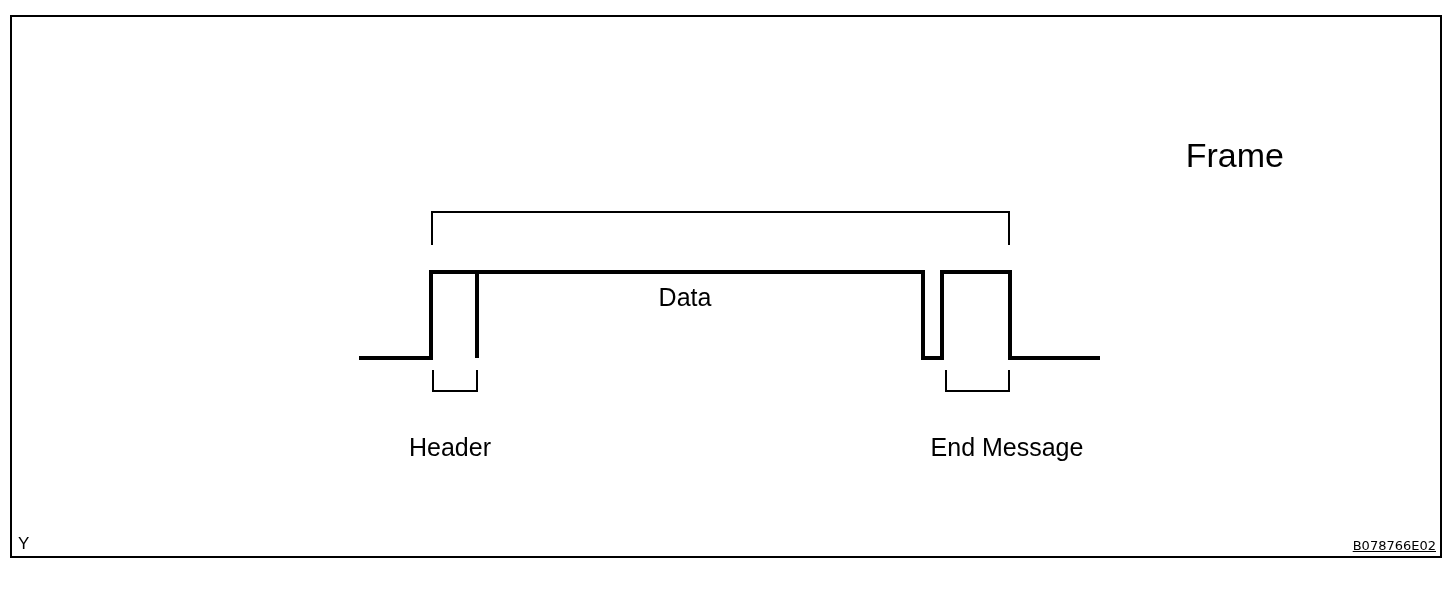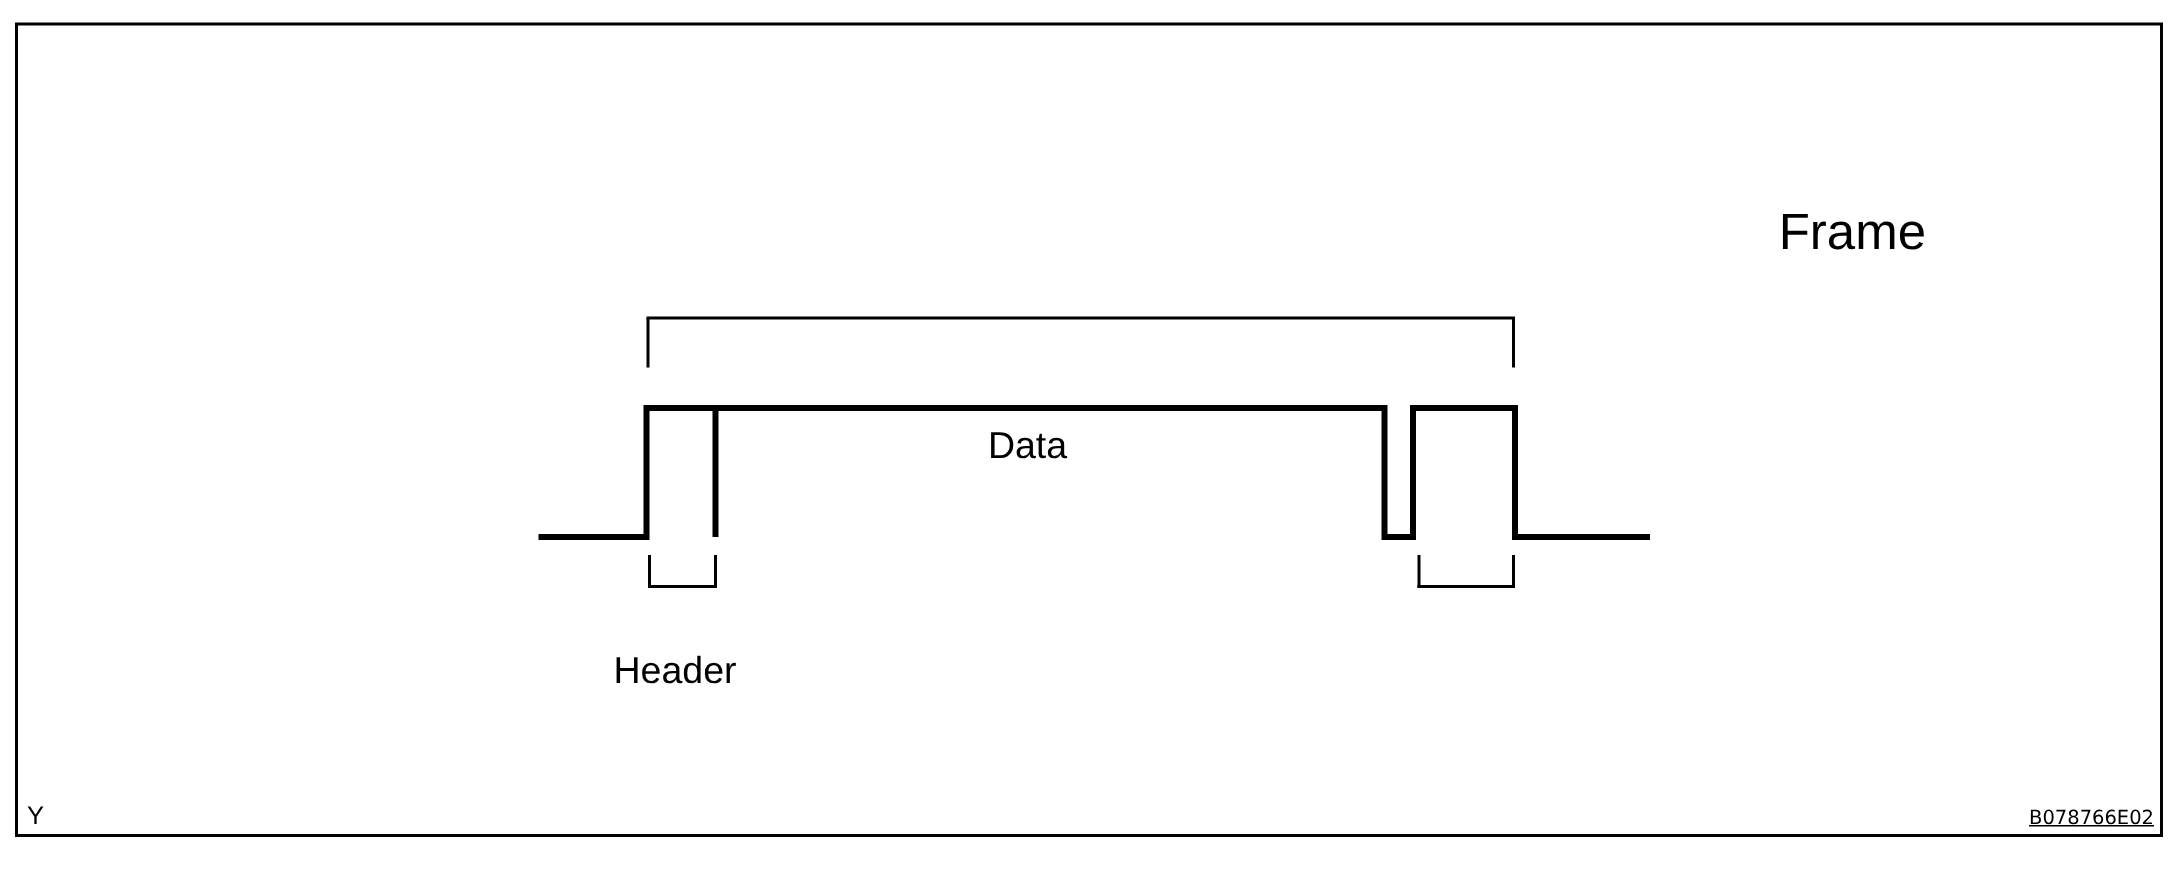--- a/index.html
+++ b/index.html
@@ -130,18 +130,19 @@
     </g>
 
   </svg>
 
   <div class="fig-label" id="label-frame"><span>Frame</span></div>
 
   <div class="fig-label" id="label-data">Data</div>
 
   <div class="fig-label" id="label-header">Header</div>
 
+  <div class="fig-label" id="label-end-message">End Message</div>
 
   <div class="fig-label" id="corner-mark-y">Y</div>
 
   <div class="fig-label" id="figure-code">B078766E02</div>
 
 </div>
 
 </body></html>

